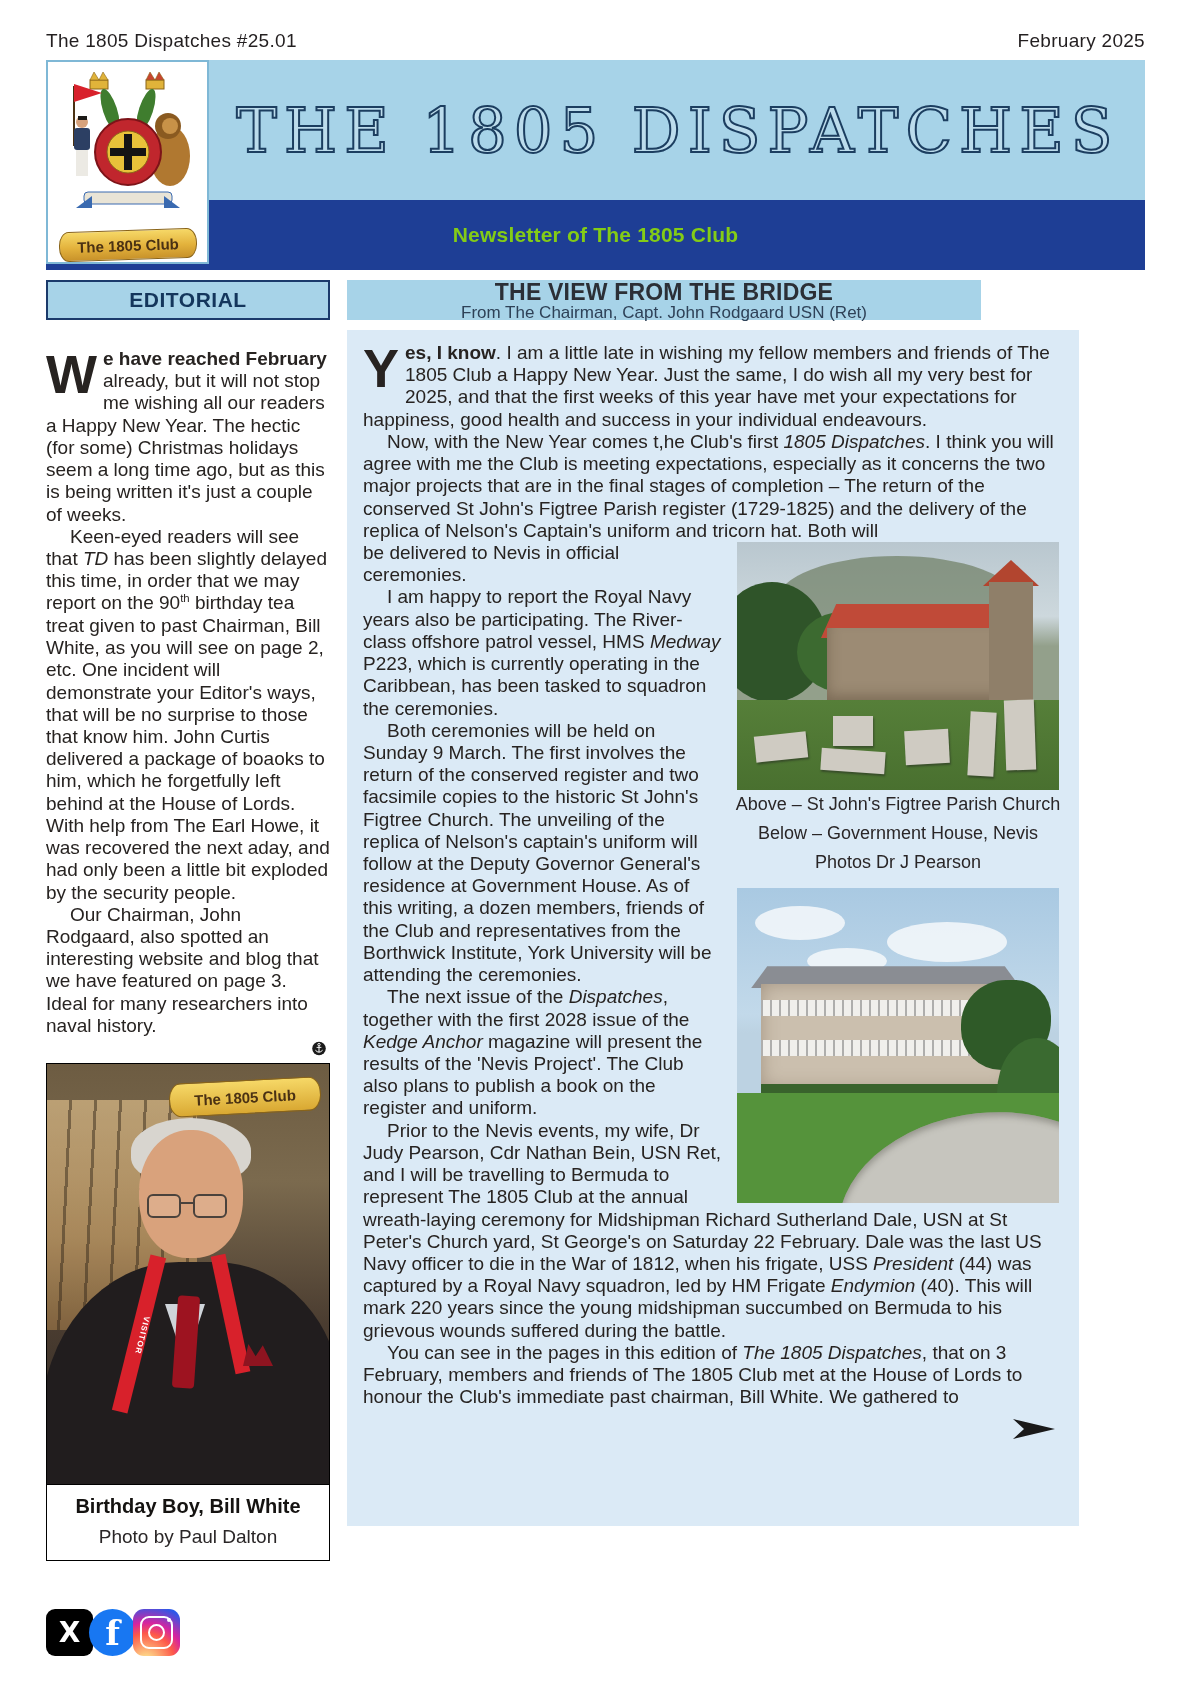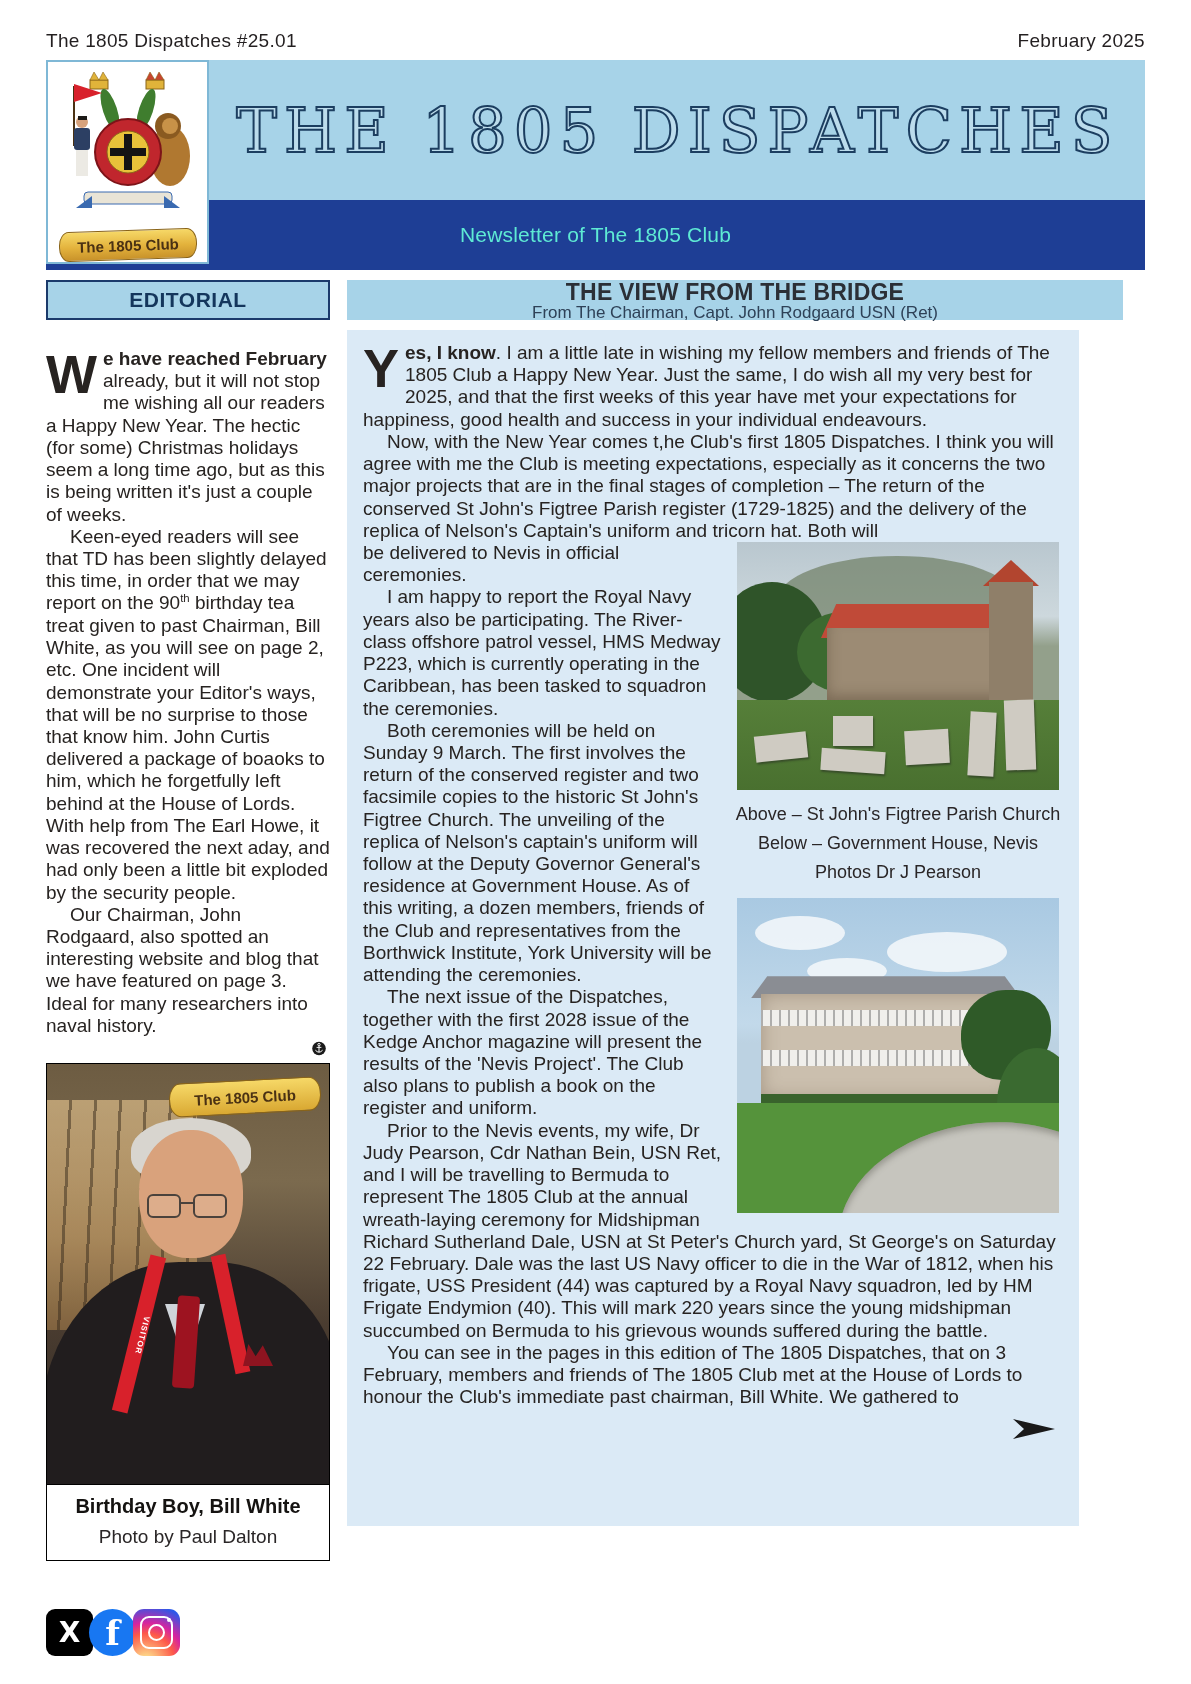--- a/index.html
+++ b/index.html
@@ -12,52 +12,52 @@
   .inner { padding:30px 46px 0 46px; }
 
   
   .meta-row { display:flex; justify-content:space-between; font-size:19px; color:#231f20; letter-spacing:.3px; margin-bottom:8px; }
 
   
   .banner { position:relative; height:210px; }
   .banner-light { position:absolute; inset:0 0 70px 0; background:#a7d3e8; }
   .banner-dark  { position:absolute; left:0; right:0; top:140px; height:70px; background:#1e3e95;
                   display:flex; align-items:center; justify-content:center; }
-  .banner-dark .nl { color:#5eead4; font-weight:normal; font-size:21px; letter-spacing:.2px; }
+  .banner-dark .nl { color:#84cc16; font-weight:bold; font-size:21px; letter-spacing:.2px; }
   .masthead-title { position:absolute; left:165px; right:0; top:0; height:140px;
                     display:flex; align-items:center; justify-content:center;
                     font-family:"DejaVu Serif", serif; font-size:61px; letter-spacing:7px;
                     color:#bcdcec; -webkit-text-stroke:2px #1c3e60; white-space:nowrap; }
   .logo-box { position:absolute; left:0; top:0; width:163px; height:204px; background:#ffffff;
               border:2px solid #7fb8d6; z-index:3; display:flex; flex-direction:column; align-items:center; padding-top:6px; }
   .gold-banner { margin-top:2px; width:138px; height:30px; border-radius:10px/14px;
                  background:linear-gradient(180deg,#f6d867 0%, #e3b23c 55%, #c8922a 100%);
                  border:1px solid #8a6418; display:flex; align-items:center; justify-content:center;
                  color:#4a3113; font-weight:bold; font-size:15px; transform:rotate(-2deg); }
 
   
   .head-row { display:flex; gap:17px; margin-top:10px; }
   .editorial-head { width:284px; height:40px; background:#a7d3e8; border:2px solid #1b3a6b;
                     display:flex; align-items:center; justify-content:center;
                     font-size:21px; font-weight:bold; color:#14365c; letter-spacing:.5px; }
-  .bridge-head { width:776px; height:40px; background:#a7d3e8; display:flex; flex-direction:column;
+  .bridge-head { width:634px; height:40px; background:#a7d3e8; display:flex; flex-direction:column;
                  align-items:center; justify-content:center; line-height:1.05; padding-top:2px; }
   .bridge-head .t1 { font-size:23px; font-weight:bold; color:#2b2f36; letter-spacing:.2px; }
   .bridge-head .t2 { font-size:17px; color:#2e4157; }
 
   
   .main-row { display:flex; gap:17px; margin-top:10px; align-items:flex-start; }
   .left-col { width:284px; }
   .right-col { width:732px; background:#dbeaf6; padding:12px 16px 14px 16px; min-height:1196px; position:relative; }
 
   
   .body-p { font-size:19px; line-height:1.17; color:#272321; }
   .body-p.ind { text-indent:24px; }
   .seg-b { font-weight:bold; }
-  .seg-i { }
+  .seg-i { font-style:italic; }
   .seg-sup { vertical-align:super; font-size:0.6em; }
   .seg-dc { float:left; font-size:54px; line-height:.78; font-weight:bold; margin:5px 6px 0 0; color:#272321; }
 
   .editorial-text { margin-top:18px; }
 
   .anchor-row { text-align:right; padding-right:4px; height:16px; margin-top:4px; }
 
   
   .bw-block { margin-top:6px; border:1px solid #000; width:284px; }
   .bw-photo { position:relative; width:100%; height:420px; overflow:hidden;
@@ -121,21 +121,21 @@
              box-shadow:inset 0 -10px 14px rgba(60,45,30,.35); }
   .ch-roof { position:absolute; left:84px; top:62px; width:190px; height:34px; background:#c04a38;
              clip-path:polygon(0 100%,8% 0,100% 0,100% 100%); }
   .ch-tower { position:absolute; left:252px; top:40px; width:44px; height:124px; background:#8f7f69; }
   .ch-tower-top { position:absolute; left:246px; top:18px; width:56px; height:26px; background:#b2452f;
                   clip-path:polygon(0 100%,50% 0,100% 100%); }
   .ch-grass { position:absolute; left:0; bottom:0; width:100%; height:90px; background:linear-gradient(180deg,#567f39,#49702f); }
   .tomb { position:absolute; background:#cfcbc2; box-shadow:1px 2px 2px rgba(30,30,30,.45); }
 
   
-  .ph-captions { text-align:center; font-size:18px; line-height:1.6; color:#2a2627; margin:10px 0 12px 0; }
+  .ph-captions { text-align:center; font-size:18px; line-height:1.6; color:#2a2627; margin:0 0 12px 0; }
 
   
   .ph-gov { height:315px; background:linear-gradient(180deg,#a9c9e2 0%,#c2d9ea 40%,#bcd2e2 46%); }
   .gv-cloud { position:absolute; background:#f2f6f9; border-radius:50%; opacity:.9; }
   .gv-build { position:absolute; left:24px; top:96px; width:250px; height:104px; background:#cbbfae;
               box-shadow:inset 0 0 18px rgba(90,70,50,.35); }
   .gv-roof { position:absolute; left:14px; top:78px; width:270px; height:22px; background:#8a8d93;
              clip-path:polygon(0 100%,6% 0,94% 0,100% 100%); }
   .gv-rail { position:absolute; left:24px; width:250px; height:16px; background:#f0efec;
              background-image:repeating-linear-gradient(90deg, rgba(120,120,120,.55) 0 2px, transparent 2px 9px); }

